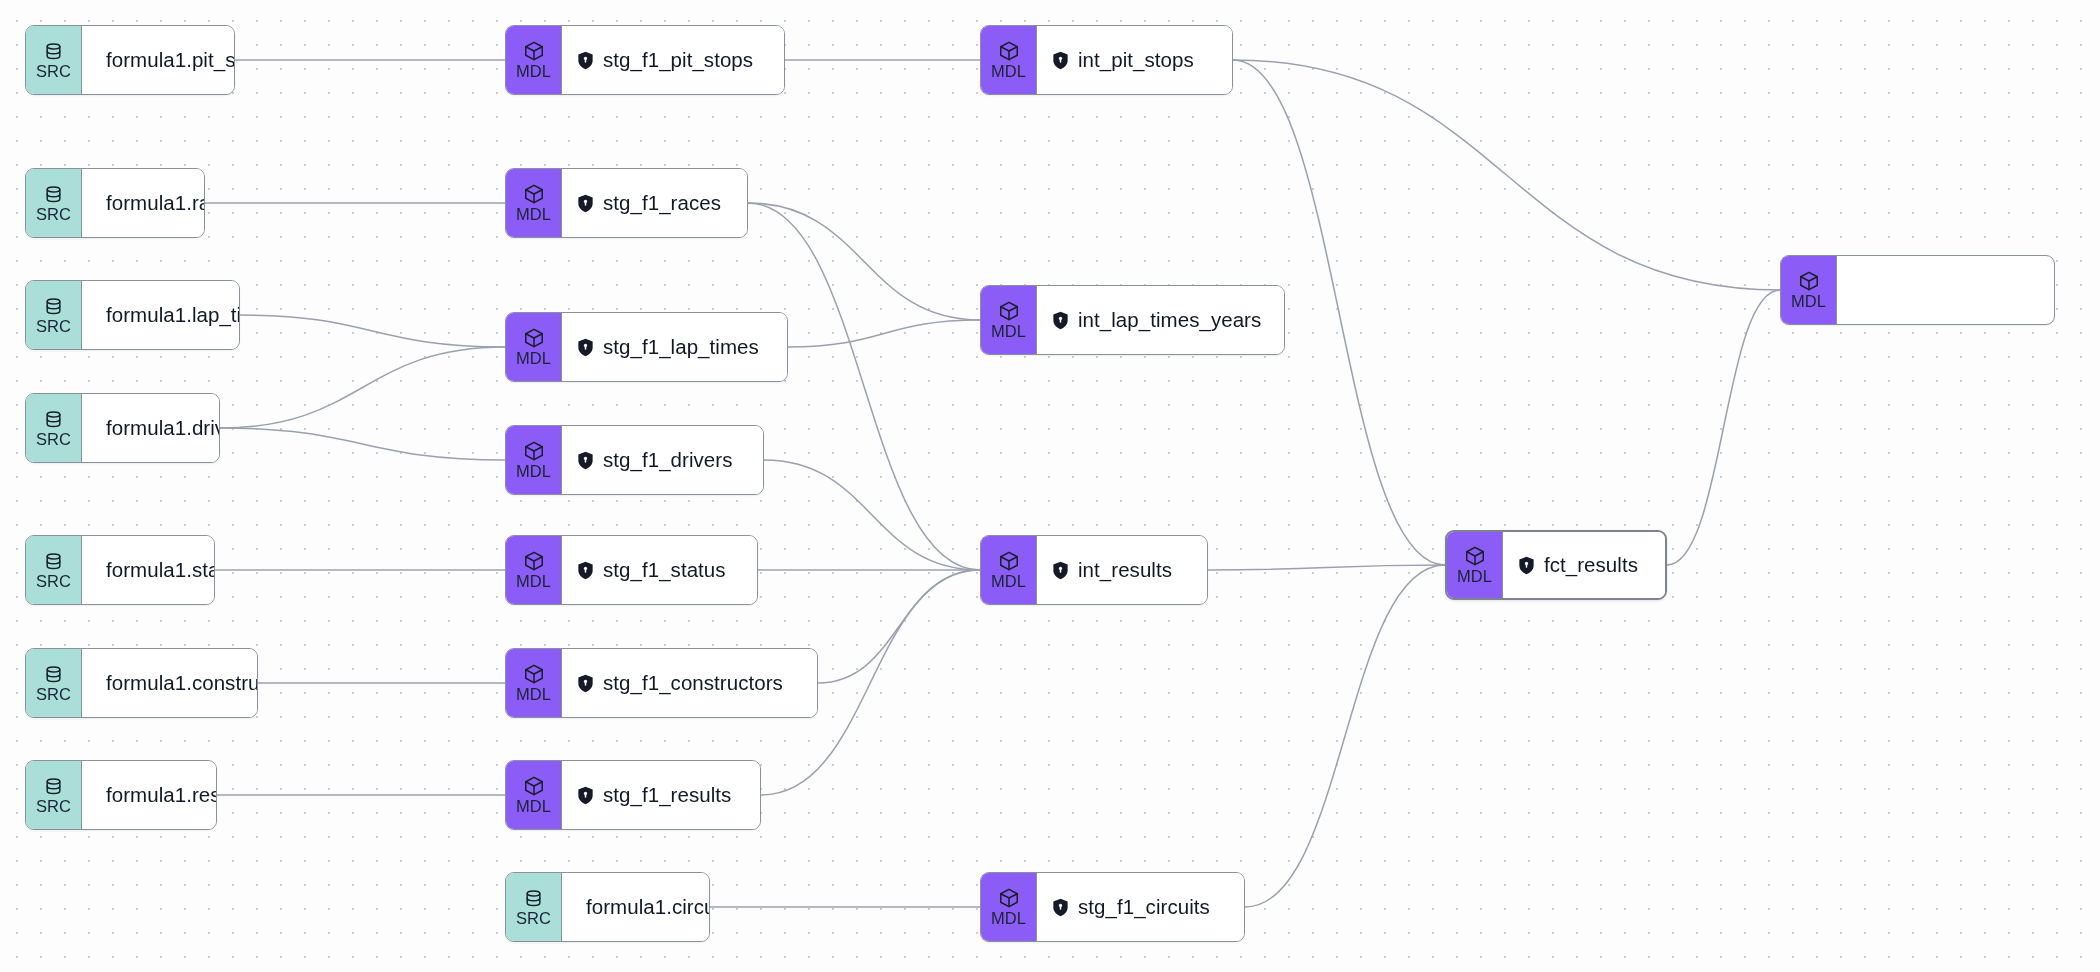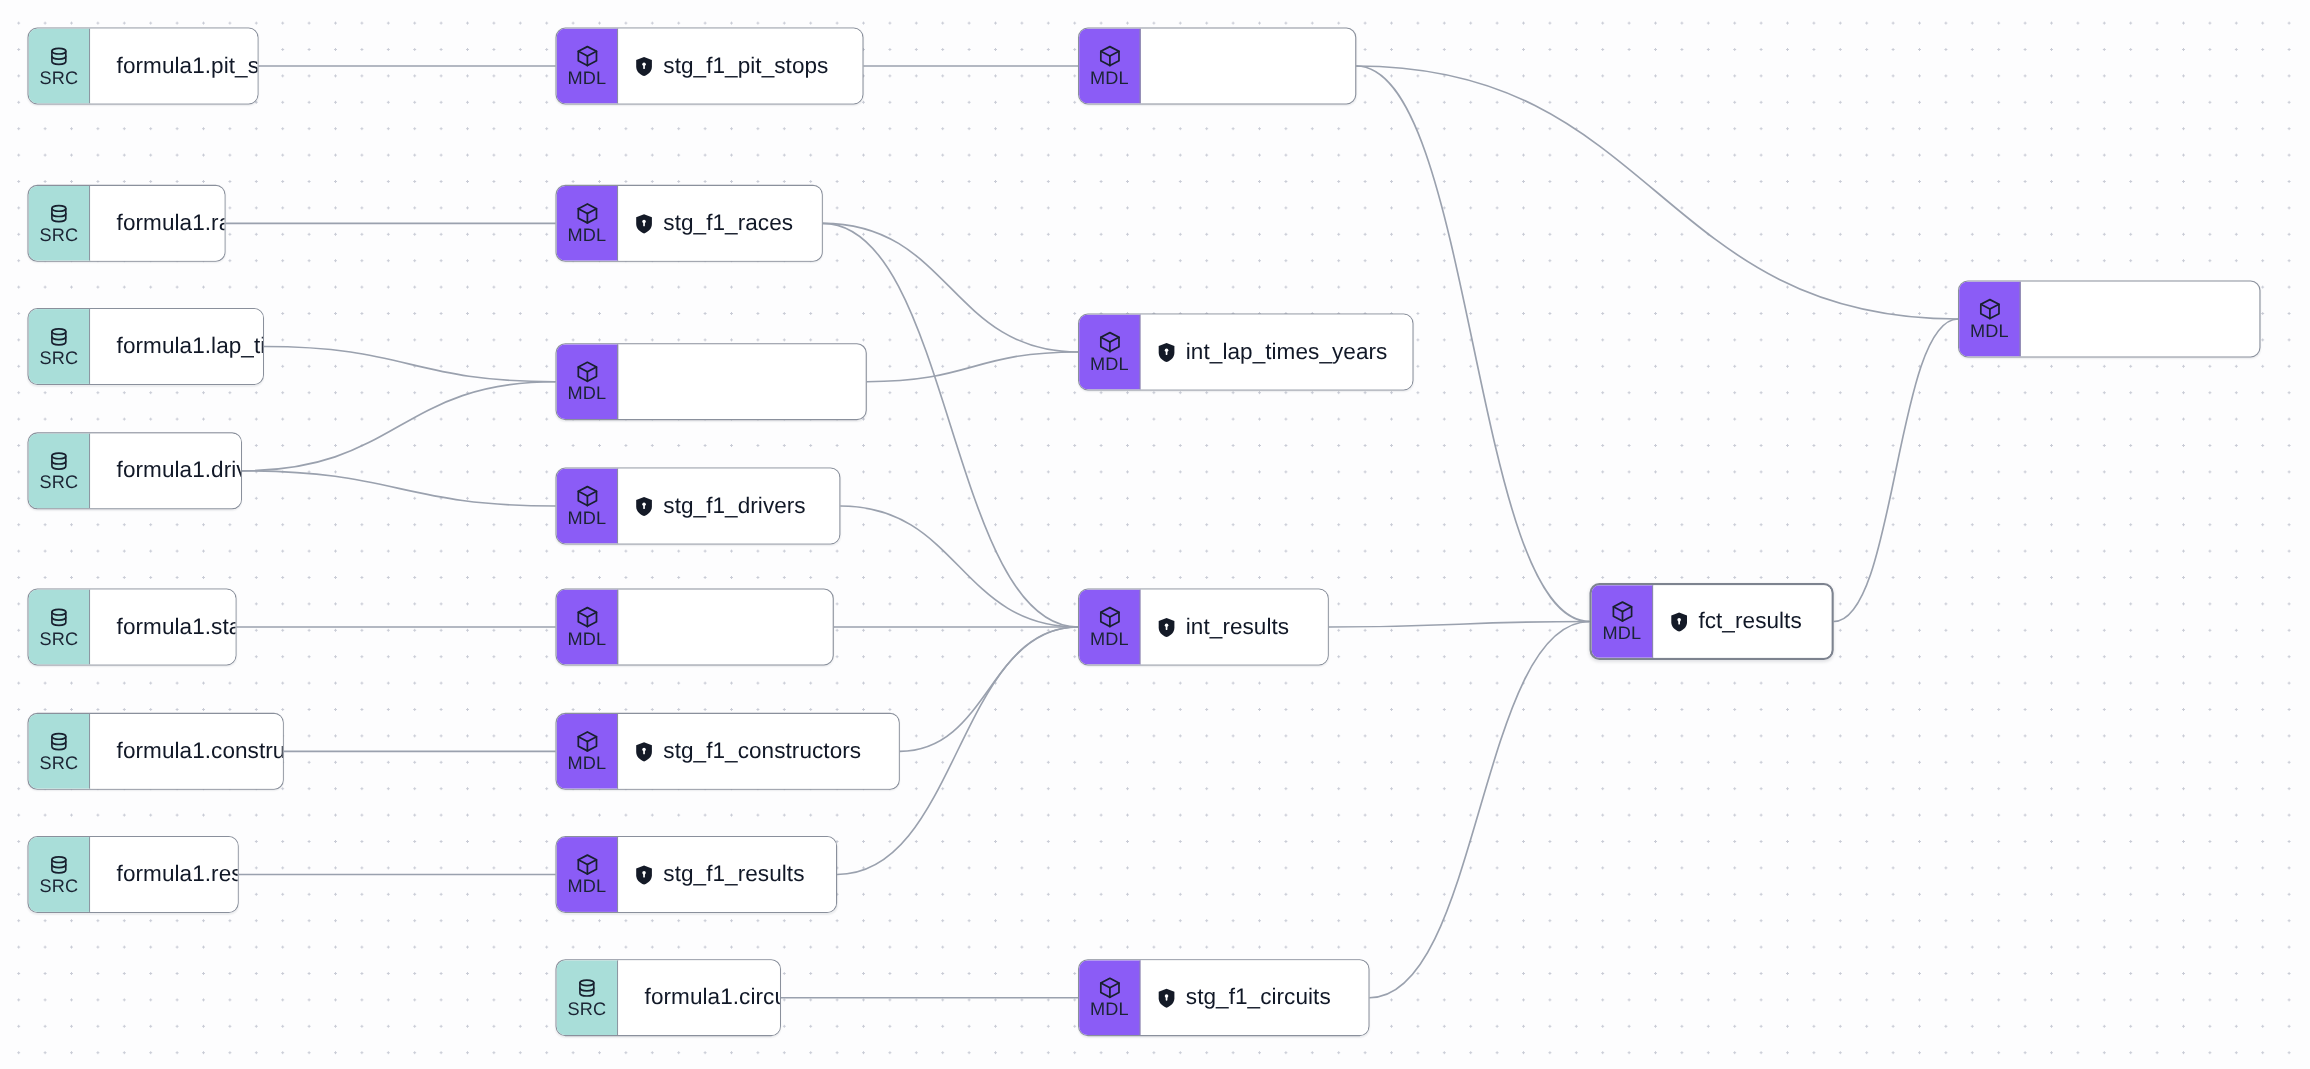--- a/index.html
+++ b/index.html
@@ -278,20 +278,30 @@
         <div class="badge mdl">
           <span>
             <svg width="22" height="22" viewBox="0 0 24 24" fill="none" stroke="#18202f" stroke-width="1.7" stroke-linecap="round" stroke-linejoin="round">
               <path d="M12 2.6 21 7.3v9.4L12 21.4 3 16.7V7.3Z"></path>
               <path d="M3 7.3 12 12l9-4.7"></path>
               <path d="M12 12v9.4"></path>
             </svg>
           </span>
           <span class="badge-text">MDL</span>
         </div>
+        <div class="body">
+          <span>
+            <svg class="shield" width="17" height="19" viewBox="0 0 20 22" xmlns="http://www.w3.org/2000/svg">
+              <path d="M10 .8 18.4 4v7.1c0 4.6-3.5 8.3-8.4 10.1C5.1 19.4 1.6 15.7 1.6 11.1V4Z" fill="#141a27"></path>
+              <circle cx="10" cy="8.6" r="1.9" fill="#ffffff"></circle>
+              <rect x="9.1" y="9.3" width="1.8" height="4.3" rx=".9" fill="#ffffff"></rect>
+            </svg>
+          </span>
+          <span class="label">stg_f1_lap_times</span>
+        </div>
       </div>
       <div class="node" style="left: 505px; top: 425px; width: 259px;">
         <div class="badge mdl">
           <span>
             <svg width="22" height="22" viewBox="0 0 24 24" fill="none" stroke="#18202f" stroke-width="1.7" stroke-linecap="round" stroke-linejoin="round">
               <path d="M12 2.6 21 7.3v9.4L12 21.4 3 16.7V7.3Z"></path>
               <path d="M3 7.3 12 12l9-4.7"></path>
               <path d="M12 12v9.4"></path>
             </svg>
           </span>
@@ -312,20 +322,30 @@
         <div class="badge mdl">
           <span>
             <svg width="22" height="22" viewBox="0 0 24 24" fill="none" stroke="#18202f" stroke-width="1.7" stroke-linecap="round" stroke-linejoin="round">
               <path d="M12 2.6 21 7.3v9.4L12 21.4 3 16.7V7.3Z"></path>
               <path d="M3 7.3 12 12l9-4.7"></path>
               <path d="M12 12v9.4"></path>
             </svg>
           </span>
           <span class="badge-text">MDL</span>
         </div>
+        <div class="body">
+          <span>
+            <svg class="shield" width="17" height="19" viewBox="0 0 20 22" xmlns="http://www.w3.org/2000/svg">
+              <path d="M10 .8 18.4 4v7.1c0 4.6-3.5 8.3-8.4 10.1C5.1 19.4 1.6 15.7 1.6 11.1V4Z" fill="#141a27"></path>
+              <circle cx="10" cy="8.6" r="1.9" fill="#ffffff"></circle>
+              <rect x="9.1" y="9.3" width="1.8" height="4.3" rx=".9" fill="#ffffff"></rect>
+            </svg>
+          </span>
+          <span class="label">stg_f1_status</span>
+        </div>
       </div>
       <div class="node" style="left: 505px; top: 648px; width: 313px;">
         <div class="badge mdl">
           <span>
             <svg width="22" height="22" viewBox="0 0 24 24" fill="none" stroke="#18202f" stroke-width="1.7" stroke-linecap="round" stroke-linejoin="round">
               <path d="M12 2.6 21 7.3v9.4L12 21.4 3 16.7V7.3Z"></path>
               <path d="M3 7.3 12 12l9-4.7"></path>
               <path d="M12 12v9.4"></path>
             </svg>
           </span>
@@ -389,20 +409,30 @@
       <div class="node" style="left: 980px; top: 25px; width: 253px;">
         <div class="badge mdl">
           <span>
             <svg width="22" height="22" viewBox="0 0 24 24" fill="none" stroke="#18202f" stroke-width="1.7" stroke-linecap="round" stroke-linejoin="round">
               <path d="M12 2.6 21 7.3v9.4L12 21.4 3 16.7V7.3Z"></path>
               <path d="M3 7.3 12 12l9-4.7"></path>
               <path d="M12 12v9.4"></path>
             </svg>
           </span>
           <span class="badge-text">MDL</span>
+        </div>
+        <div class="body">
+          <span>
+            <svg class="shield" width="17" height="19" viewBox="0 0 20 22" xmlns="http://www.w3.org/2000/svg">
+              <path d="M10 .8 18.4 4v7.1c0 4.6-3.5 8.3-8.4 10.1C5.1 19.4 1.6 15.7 1.6 11.1V4Z" fill="#141a27"></path>
+              <circle cx="10" cy="8.6" r="1.9" fill="#ffffff"></circle>
+              <rect x="9.1" y="9.3" width="1.8" height="4.3" rx=".9" fill="#ffffff"></rect>
+            </svg>
+          </span>
+          <span class="label">int_pit_stops</span>
         </div>
       </div>
       <div class="node" style="left: 980px; top: 285px; width: 305px;">
         <div class="badge mdl">
           <span>
             <svg width="22" height="22" viewBox="0 0 24 24" fill="none" stroke="#18202f" stroke-width="1.7" stroke-linecap="round" stroke-linejoin="round">
               <path d="M12 2.6 21 7.3v9.4L12 21.4 3 16.7V7.3Z"></path>
               <path d="M3 7.3 12 12l9-4.7"></path>
               <path d="M12 12v9.4"></path>
             </svg>

